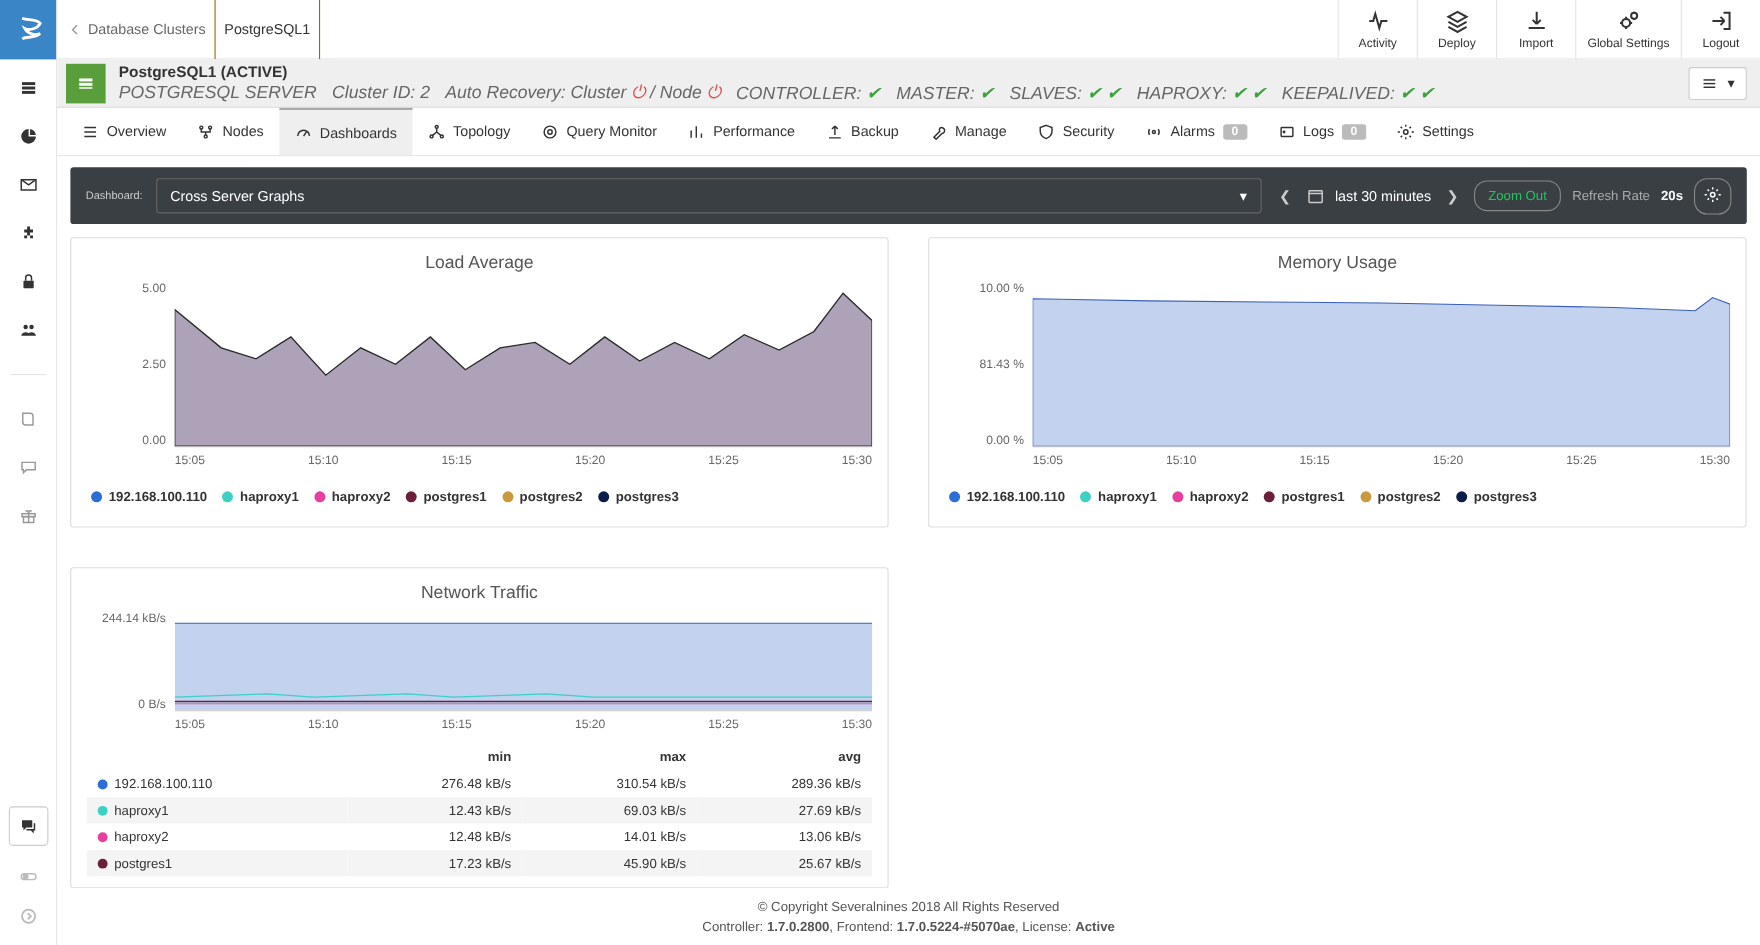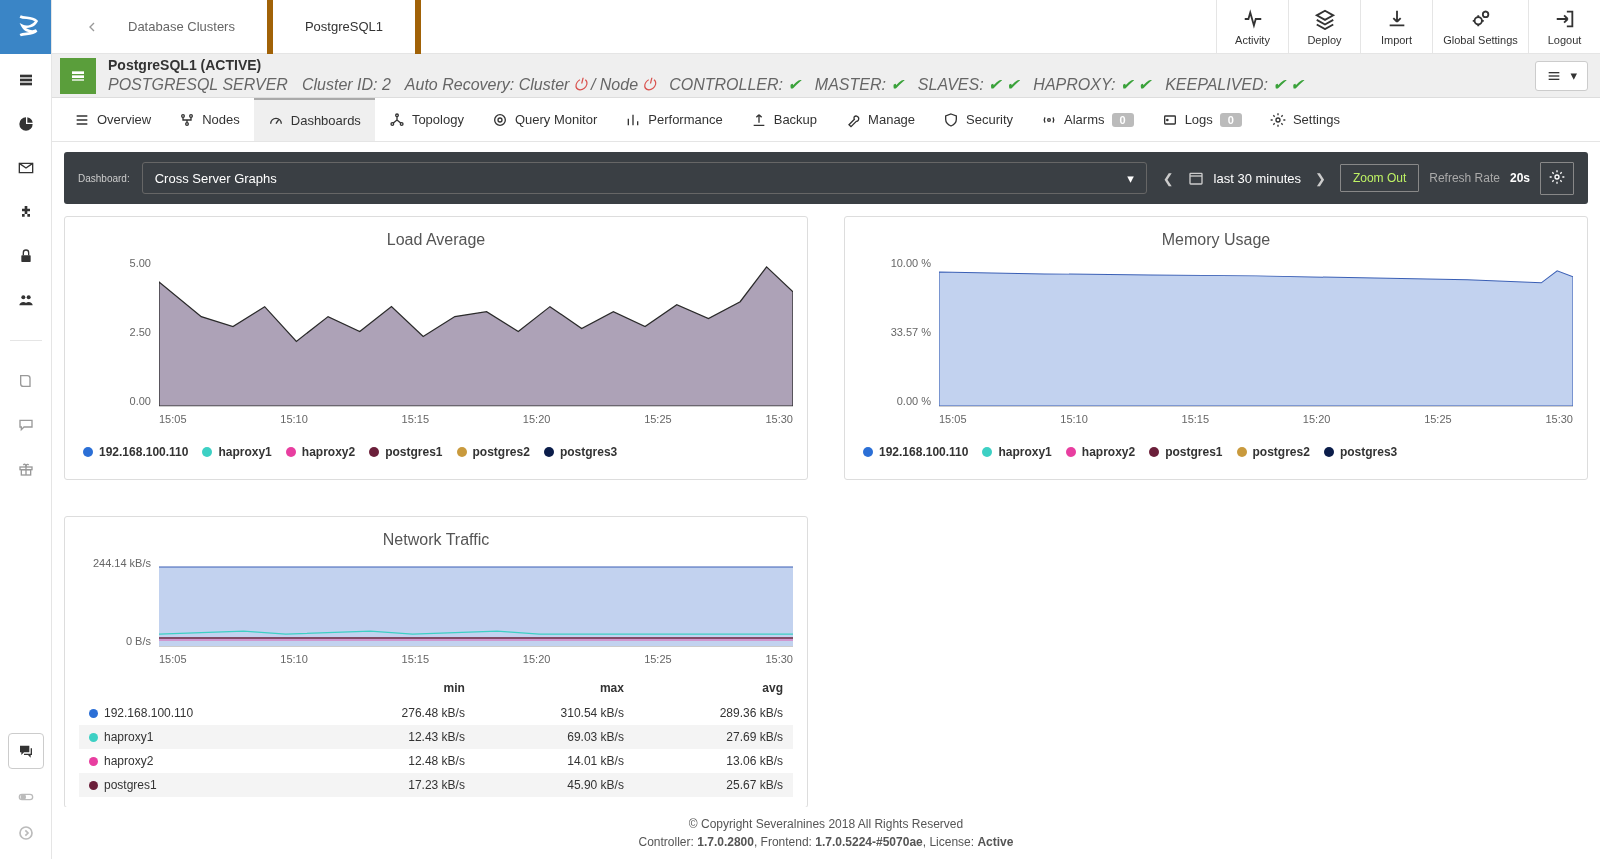--- a/index.html
+++ b/index.html
@@ -9,21 +9,21 @@
 .logo-box { height:54px; background:#3a85c6; display:flex; align-items:center; justify-content:center; }
 .logo-box svg { width:28px; height:28px; }
 .side-icons { display:flex; flex-direction:column; align-items:center; padding-top:18px; gap:28px; flex:1; }
 .side-icons .sep { height:1px; width:32px; background:#e5e5e5; margin:4px 0; }
 .side-bottom { display:flex; flex-direction:column; align-items:center; padding-bottom:18px; gap:20px; }
 .icon-plain { color:#333; display:flex; cursor:pointer; }
 .icon-btn { width:36px; height:36px; border:1px solid #ccc; border-radius:4px; display:flex; align-items:center; justify-content:center; cursor:pointer; }
 
 .main { flex:1; display:flex; flex-direction:column; overflow:hidden; }
 .topbar { height:54px; border-bottom:1px solid #e5e5e5; display:flex; align-items:center; }
-.crumb { height:54px; display:flex; align-items:center; padding:0 32px; border-right:6px solid #a16207; gap:28px; color:#666; cursor:pointer; }
+.crumb { height:54px; display:flex; align-items:center; padding:0 8px; border-right:1px solid #a16207; gap:4px; color:#666; cursor:pointer; }
 .crumb.current { color:#333; }
 .top-spacer { flex:1; }
 .top-action { width:72px; height:54px; border-left:1px solid #e5e5e5; display:flex; flex-direction:column; align-items:center; justify-content:center; gap:4px; font-size:11px; color:#333; cursor:pointer; }
 .top-action.wide { width:96px; }
 
 .cluster-bar { height:44px; background:#efefef; border-bottom:1px solid #ddd; display:flex; align-items:center; padding:0 12px 0 0; gap:12px; }
 .cluster-icon-box { width:36px; height:36px; background:#5a9e3b; display:flex; align-items:center; justify-content:center; margin-left:8px; }
 .cluster-titles { display:flex; flex-direction:column; gap:2px; }
 .cluster-name { font-size:14px; font-weight:bold; }
 .cluster-meta { display:flex; align-items:center; gap:14px; font-size:16px; color:#666;font-style:italic; }
@@ -34,21 +34,21 @@
 
 .tabs { height:44px; border-bottom:1px solid #e5e5e5; display:flex; align-items:stretch; padding:0 8px; }
 .tab { display:flex; align-items:center; gap:7px; padding:0 14px; font-size:13px; color:#333; cursor:pointer; }
 .tab.active { background:#efefef; border-top:2px solid #aaa; }
 .tab .badge { background:#bbb; color:#fff; border-radius:3px; padding:1px 8px; font-size:11px; font-weight:bold; }
 
 .dash-bar { height:52px; background:#3a3f44; color:#fff; display:flex; align-items:center; padding:0 14px; gap:12px; margin:10px 12px 0 12px; border-radius:3px; }
 .dash-label { color:#ccc; font-size:10px; }
 .dash-select { flex:1; max-width:none; border:1px solid #666; border-radius:3px; height:32px; display:flex; align-items:center; padding:0 12px; justify-content:space-between; cursor:pointer; }
 .dash-right { margin-left:auto; display:flex; align-items:center; gap:10px; }
-.ghost-btn { border:1px solid #888; border-radius:1px; padding:6px 12px; color:#bef264; cursor:pointer; font-size:12px; }
+.ghost-btn { border:1px solid #888; border-radius:12px; padding:6px 12px; color:#22c55e; cursor:pointer; font-size:12px; }
 .refresh-label { color:#aaa; font-size:12px; }
 .refresh-val { color:#fff; font-size:12px; font-weight:bold; }
 .nav-chev { color:#ccc; cursor:pointer; padding:0 4px; }
 
 .content { flex:1; overflow:auto; padding:12px; background:#fff; }
 .grid { display:grid; grid-template-columns:1fr 1fr; gap:36px; }
 .panel { border:1px solid #ddd; border-radius:3px; background:#fff; padding:10px 14px; }
 .panel-title { text-align:center; font-size:16px; color:#555; margin:4px 0 8px; }
 .chart-area { position:relative; height:150px; display:flex; }
 .y-labels { width:80px; display:flex; flex-direction:column; justify-content:space-between; align-items:flex-end; padding-right:8px; font-size:11px; color:#666; }
@@ -409,21 +409,21 @@
                 <span>postgres3</span>
               </div>
             </div>
         </div>
 
         <div class="panel">
           <div class="panel-title">Memory Usage</div>
           <div class="chart-area">
             <div class="y-labels" id="y1">
                 <span>10.00 %</span>
-                <span>33.57 %</span>
+                <span>81.43 %</span>
                 <span>0.00 %</span>
               </div>
             <div class="plot">
               <svg viewBox="0 0 600 150" preserveAspectRatio="none" width="100%" height="100%">
                 <path d="M0 15 L100 17 L200 18 L300 19 L400 21 L500 23 L570 26 L585 14 L600 20 L600 150 L0 150 Z" fill="#c2d2ef" stroke="#3a5fb5" stroke-width="1"></path>
               </svg>
             </div>
           </div>
           <div class="x-labels" id="x1">
               <span>15:05</span>

